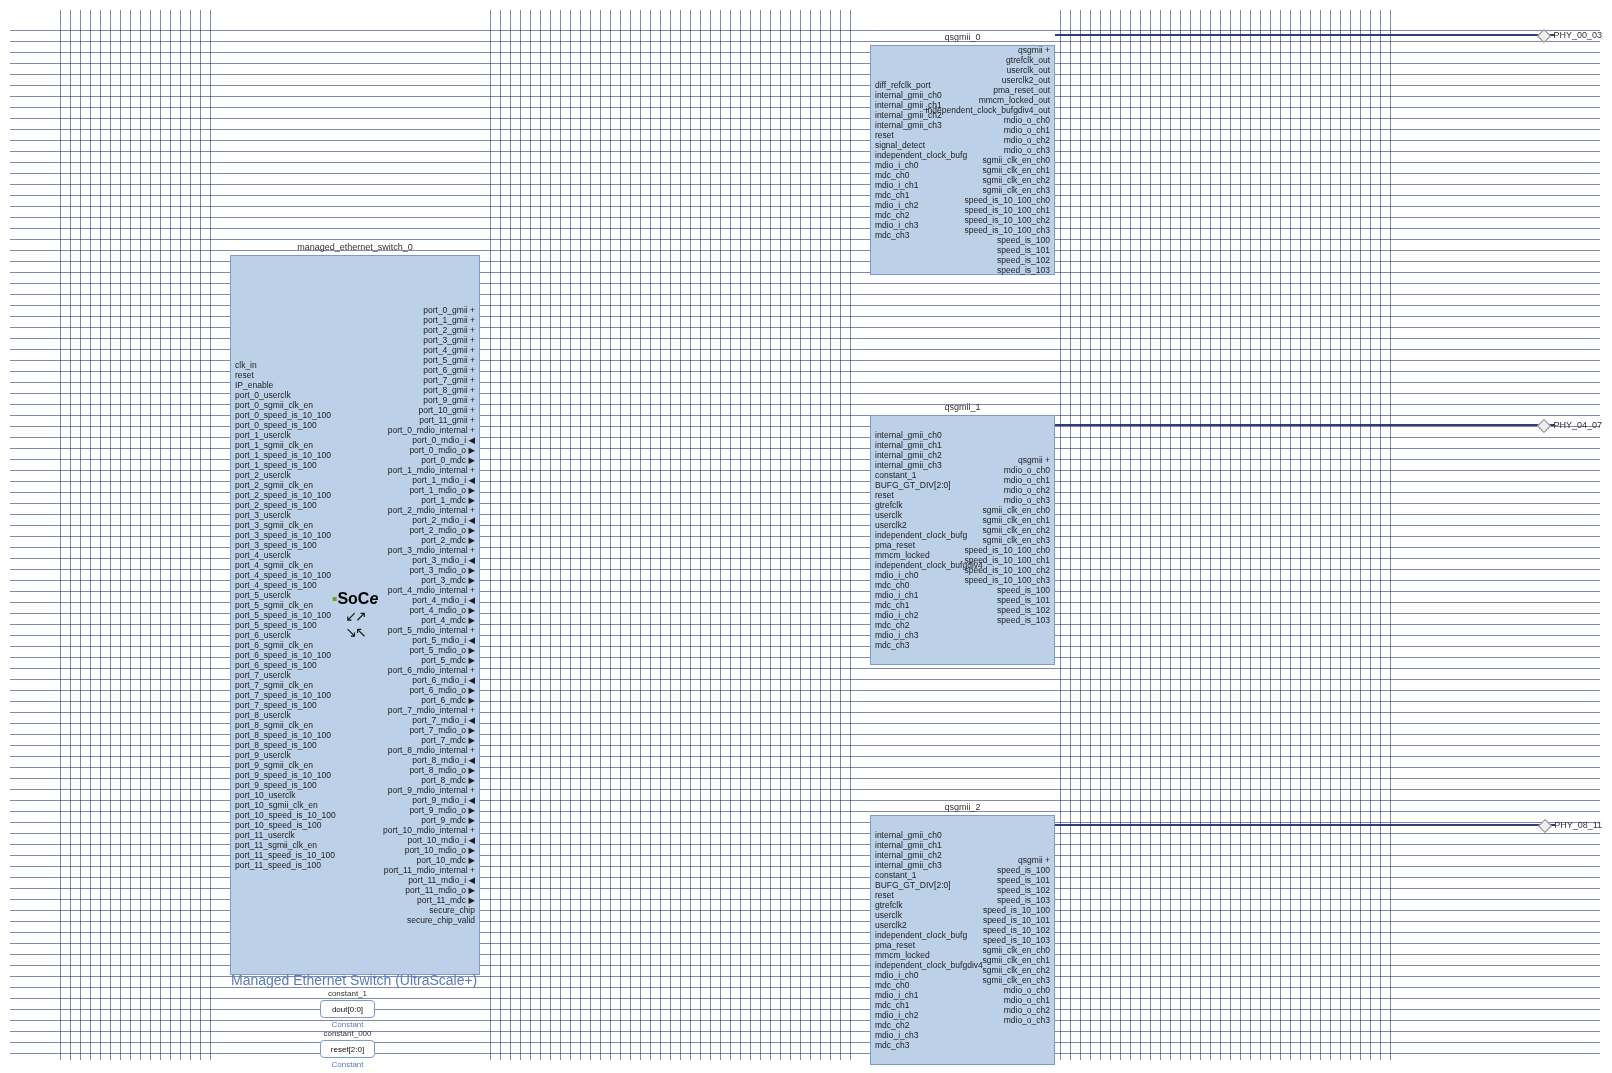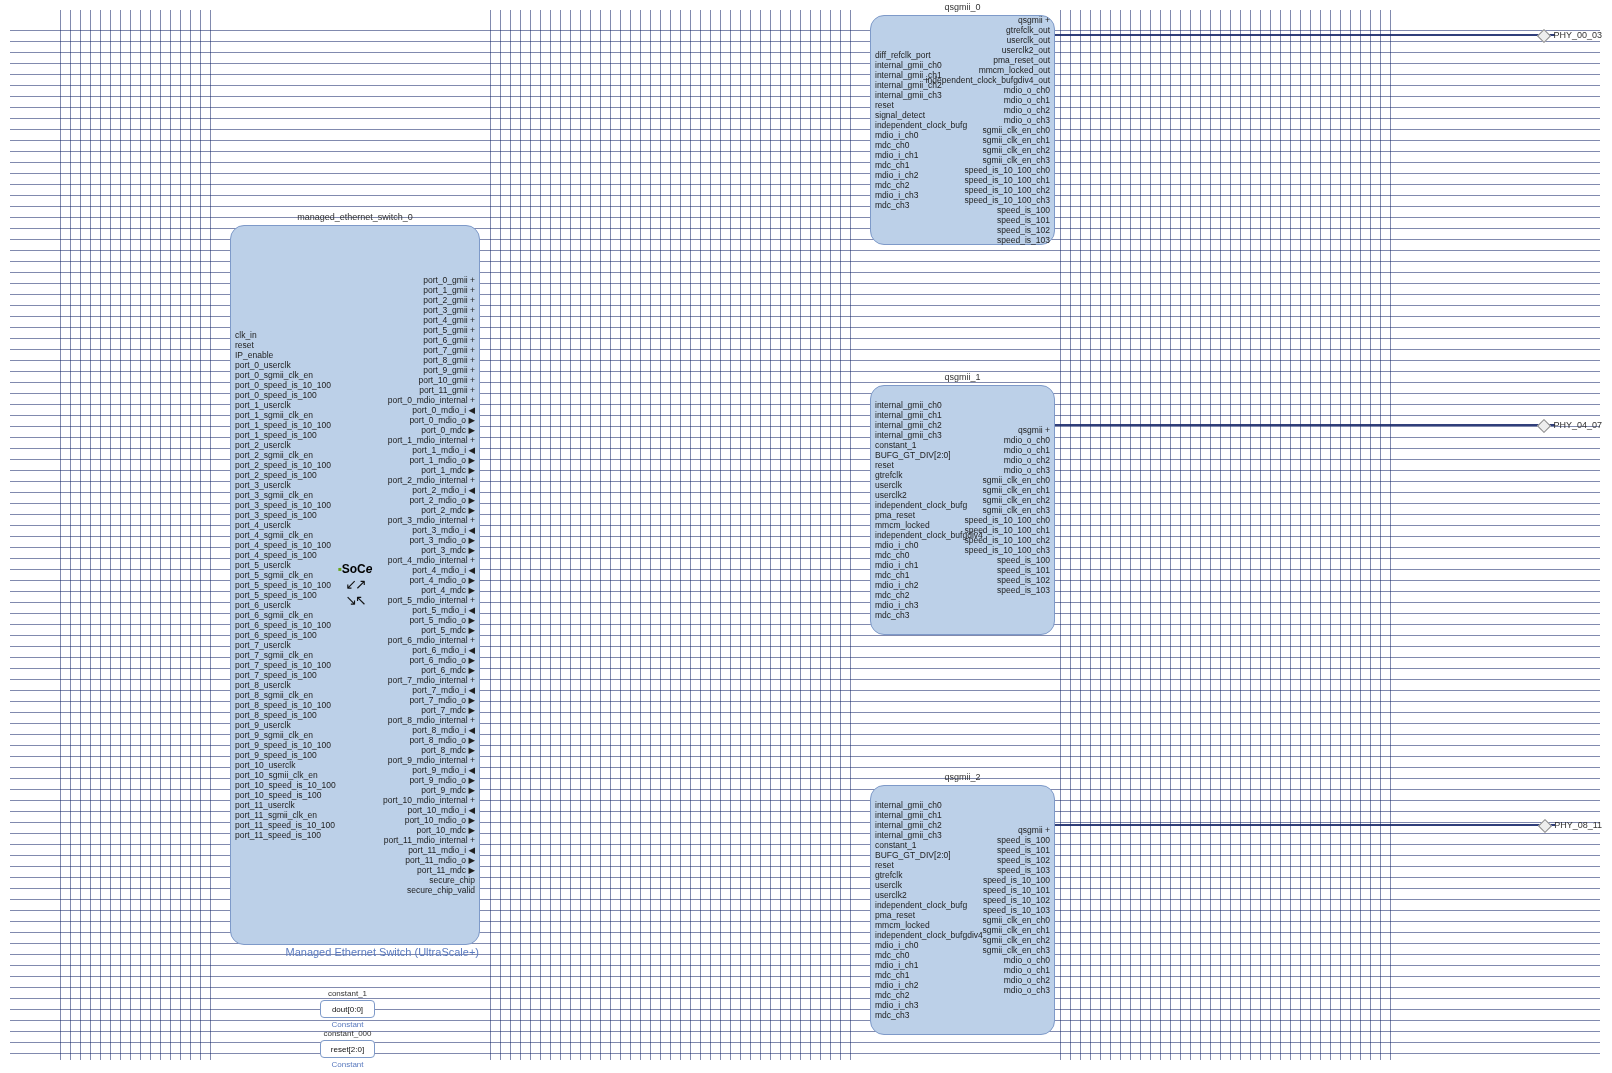--- a/index.html
+++ b/index.html
@@ -14,36 +14,37 @@
   position: relative;
   width: 1612px;
   height: 1073px;
   background: #fff;
   overflow: hidden;
 }
 
 .block {
   position: absolute;
   border: 1px solid #7e9ac9;
-  border-radius: 14px;
+  border-radius: 0;
   background: #bcd0e8;
   box-sizing: border-box;
+  margin-top: 30px;
 }
 .block .title {
   position: absolute;
   top: -14px; left: 0; right: 0;
   text-align: center;
   font-size: 9px;
   color: #333;
 }
 .block .subtitle {
   position: absolute;
   bottom: -14px; left: 0; right: 0;
-  text-align: right;
-  font-size: 11px;
+  text-align: left;
+  font-size: 14px;
   color: #5a7abf;
 }
 .ports-left, .ports-right {
   position: absolute;
   top: 6px; bottom: 6px;
   width: 50%;
   display: flex; flex-direction: column;
   justify-content: center;
   line-height: 10px;
 }
@@ -98,21 +99,21 @@
 .net.v { width: 1px; }
 
 .logo {
   position: absolute;
   left: 50%; top: 50%;
   transform: translate(-50%, -50%);
   text-align: center;
   pointer-events: none;
 }
 .logo .soc {
-  font-size: 12px; font-weight: bold;
+  font-size: 16px; font-weight: bold;
   color: #000;
 }
 .logo .soc .green { color: #6aa51c; }
 .logo .soc .ital  { font-style: italic; }
 .logo .arrows {
   font-size: 14px; letter-spacing: -2px;
 }
 </style>
 </head>
 <body>

